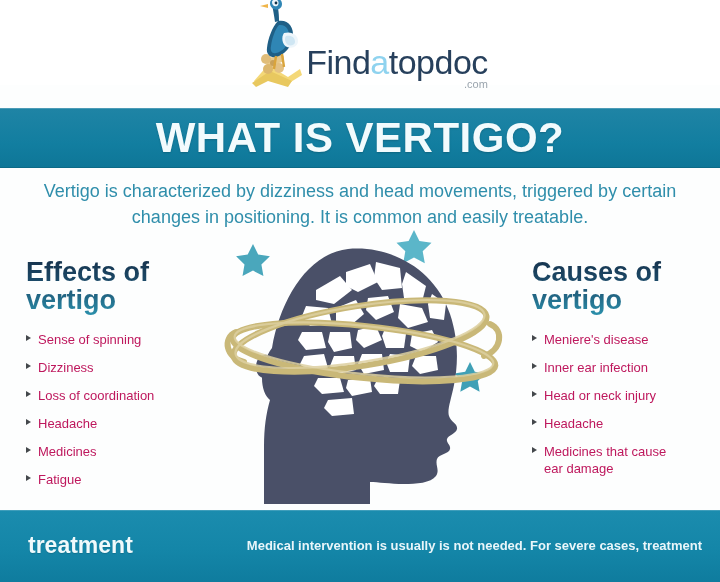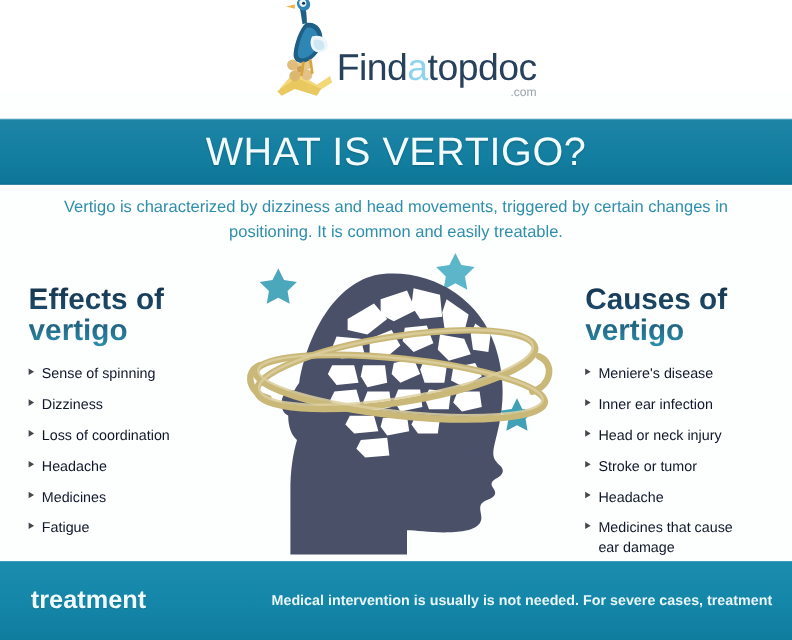--- a/index.html
+++ b/index.html
@@ -79,36 +79,36 @@
     height: 60px;
     background: linear-gradient(180deg, #1b80a2 0%, #137d9f 55%, #0f7characters 100%);
     background: linear-gradient(180deg, #1f84a5 0%, #127ea0 60%, #0e7697 100%);
     display: flex;
     align-items: center;
     justify-content: center;
     box-shadow: inset 0 1px 0 rgba(255,255,255,0.20), inset 0 -1px 0 rgba(0,0,0,0.10);
   }
   .header-title {
     color: #f2fbfd;
-    font-size: 36px;
-    font-weight: normal;
+    font-size: 42px;
+    font-weight: bold;
     letter-spacing: 0.5px;
     text-shadow: 0 1px 2px rgba(0,0,0,0.18);
     text-align: center;
   }
 
   
   .subtitle {
     position: absolute;
     left: 0;
     top: 178px;
     width: 720px;
     text-align: center;
     color: #2f8eab;
-    font-size: 15px;
+    font-size: 18px;
     line-height: 1.45;
     padding: 0 26px;
     box-sizing: border-box;
   }
 
   
   .col {
     position: absolute;
     top: 258px;
   }
@@ -132,21 +132,21 @@
     list-style: none;
     margin: 0;
     padding: 0;
   }
   .bullet-list li {
     position: relative;
     padding-left: 12px;
     margin-bottom: 11px;
     font-size: 13px;
     line-height: 1.32;
-    color: #0f172a;
+    color: #be185d;
   }
   .bullet-list li .tri {
     position: absolute;
     left: 0;
     top: 4px;
     width: 0;
     height: 0;
     border-left: 5px solid #44484c;
     border-top: 3.5px solid transparent;
     border-bottom: 3.5px solid transparent;
@@ -274,21 +274,20 @@
 
   <div class="col col-right">
     <div class="col-head">
       <span>Causes of</span>
       <span class="hl2">vertigo</span>
     </div>
     <ul class="bullet-list">
       <li><span class="tri"></span><span>Meniere's disease</span></li>
       <li><span class="tri"></span><span>Inner ear infection</span></li>
       <li><span class="tri"></span><span>Head or neck injury</span></li>
-      <li><span class="tri"></span><span>Stroke or tumor</span></li>
       <li><span class="tri"></span><span>Headache</span></li>
       <li><span class="tri"></span><span>Medicines that cause</span><span class="cont">ear damage</span></li>
     </ul>
   </div>
 
   <div class="illustration">
     <svg viewBox="0 0 290 278" xmlns="http://www.w3.org/2000/svg" aria-hidden="true">
 
       <g>
         <path d="M35 16 l5.2 10.6 11.7 1.7 -8.5 8.2 2 11.6 -10.4 -5.5 -10.5 5.5 2 -11.6 -8.4 -8.2 11.6 -1.7 z" fill="#4aa7bc"></path>

